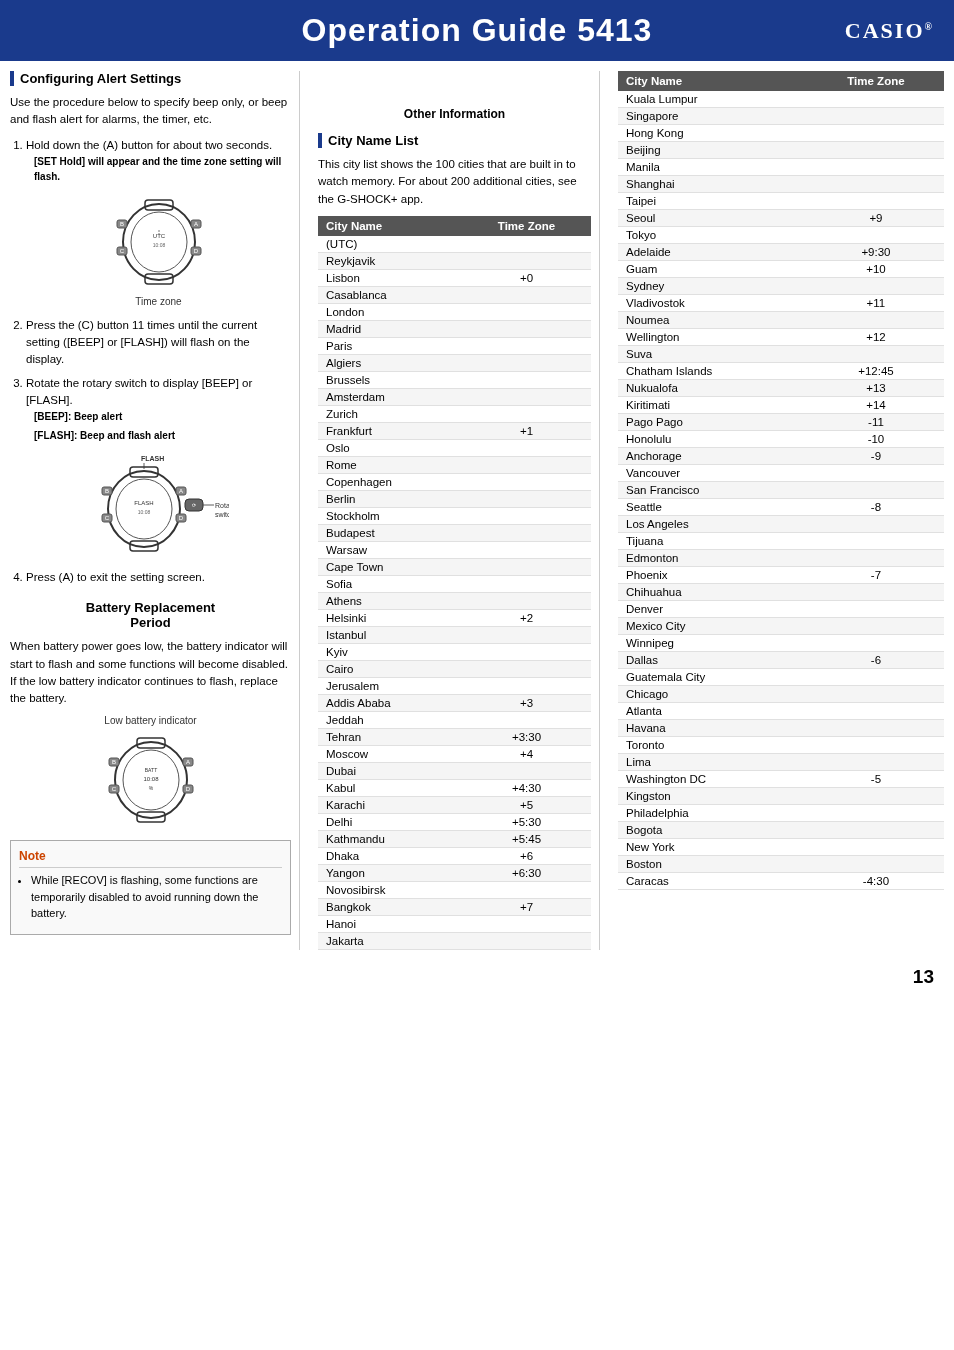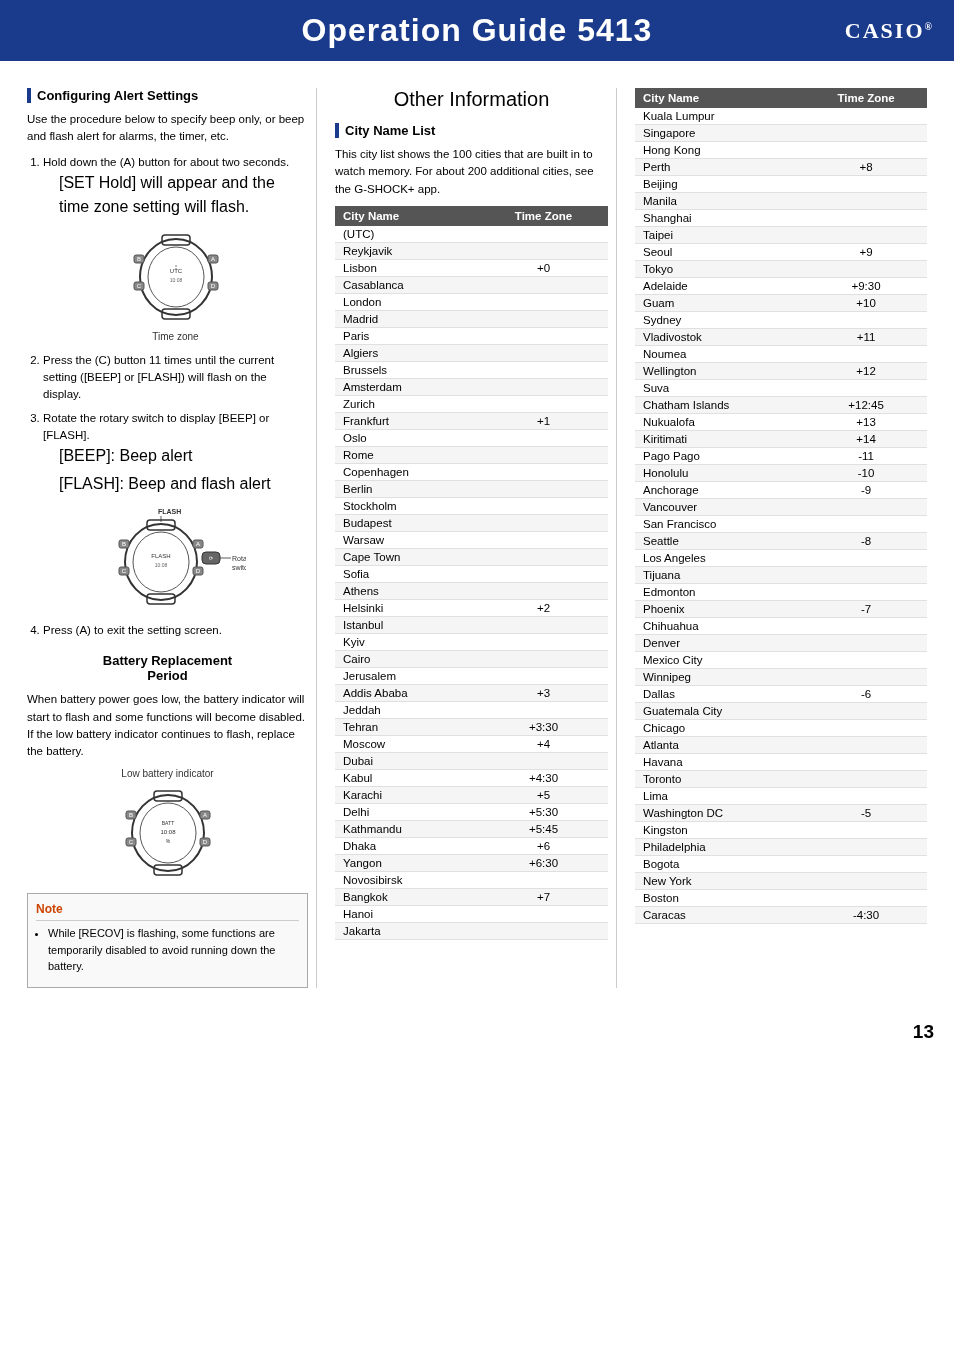--- a/index.html
+++ b/index.html
@@ -36,21 +36,21 @@
       letter-spacing: 2px;
       color: #fff;
       font-family: serif;
     }
     .casio-logo sup {
       font-size: 10px;
     }
     .page-body {
       display: flex;
       flex-direction: row;
-      padding: 27px;
+      padding: 10px;
       gap: 10px;
     }
     .left-col {
       flex: 0 0 290px;
       padding-right: 8px;
       border-right: 1px solid #ccc;
     }
     .middle-col {
       flex: 0 0 290px;
       padding: 0 8px;
@@ -75,24 +75,25 @@
     ol {
       padding-left: 16px;
       margin-bottom: 8px;
     }
     ol li {
       font-size: 11.5px;
       line-height: 1.5;
       margin-bottom: 6px;
     }
     .indent-text {
-      font-size: 16px;
+      font-size: 10px;
       line-height: 1.5;
-      margin-left: 16px;
+      margin-left: 8px;
       margin-bottom: 4px;
+      font-weight: bold;
     }
     .watch-diagram {
       text-align: center;
       margin: 8px auto;
     }
     .watch-diagram svg {
       display: block;
       margin: 0 auto;
     }
     .diagram-label {
@@ -128,24 +129,25 @@
       font-size: 11px;
       line-height: 1.5;
     }
     .note-text ul {
       padding-left: 12px;
     }
     .note-text ul li {
       margin-bottom: 4px;
     }
     .other-info-title {
-      font-size: 20px;
-      font-weight: normal;
+      font-size: 12px;
+      font-weight: bold;
       text-align: center;
       margin-bottom: 12px;
+      margin-top: 36px;
     }
     .city-table {
       width: 100%;
       border-collapse: collapse;
       font-size: 11.5px;
     }
     .city-table th {
       background: #555;
       color: #fff;
       padding: 4px 8px;
@@ -535,24 +537,20 @@
           </tr>
           <tr>
             <td>Singapore</td>
             <td></td>
           </tr>
           <tr>
             <td>Hong Kong</td>
             <td></td>
           </tr>
           <tr>
-            <td>Perth</td>
-            <td>+8</td>
-          </tr>
-          <tr>
             <td>Beijing</td>
             <td></td>
           </tr>
           <tr>
             <td>Manila</td>
             <td></td>
           </tr>
           <tr>
             <td>Shanghai</td>
             <td></td>

